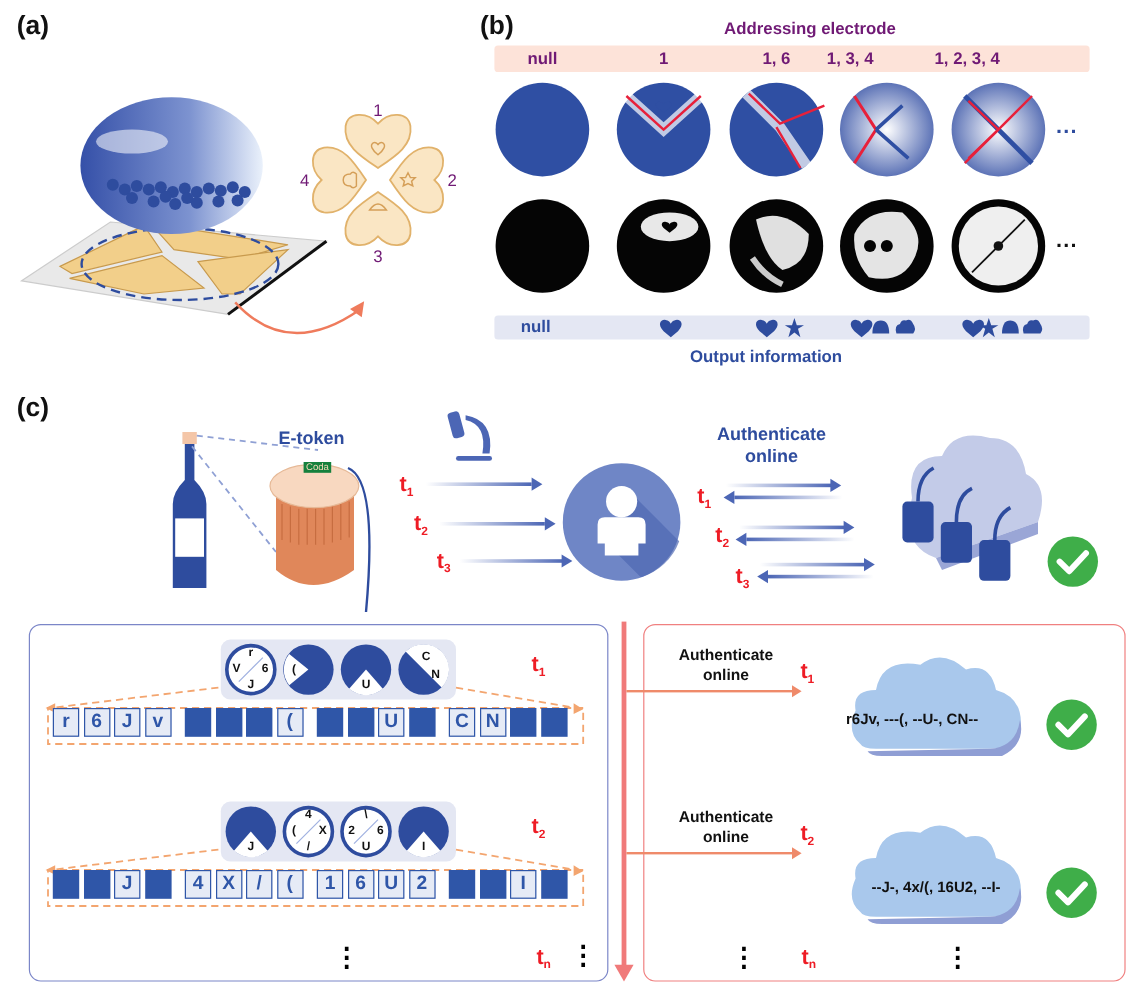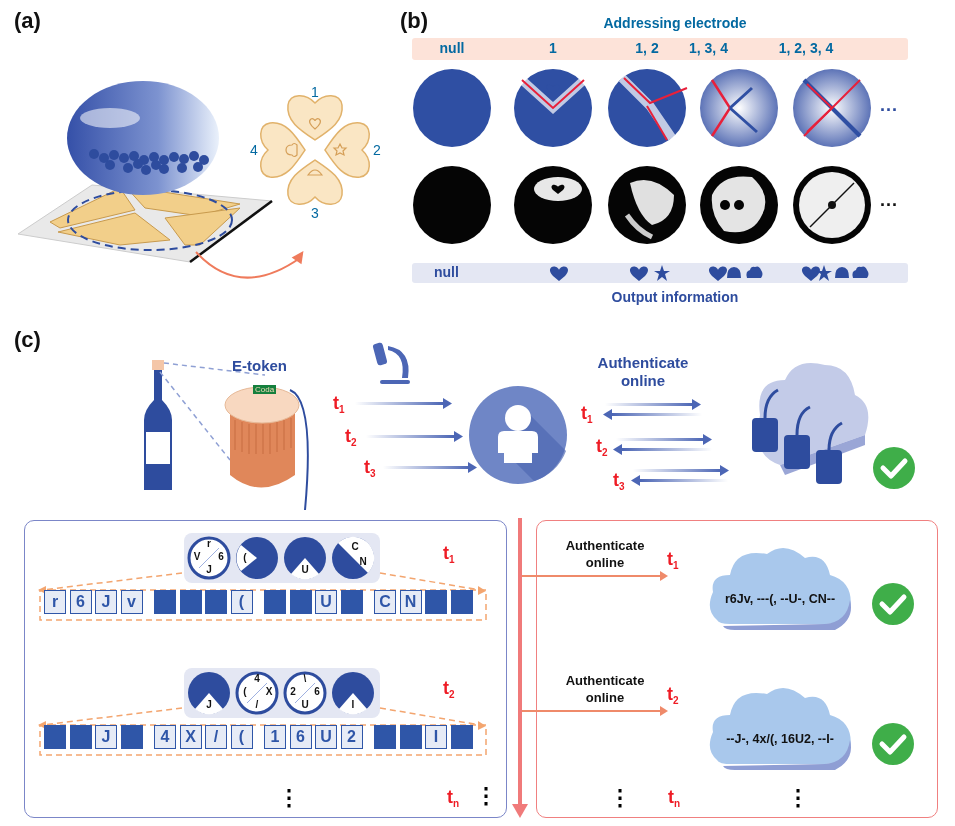--- a/index.html
+++ b/index.html
@@ -1,19 +1,19 @@
 <!DOCTYPE html>
 <html><head>
 <meta charset="utf-8">
 <style>
   html,body{margin:0;padding:0;background:#ffffff;}
   body{width:955px;height:826px;position:relative;overflow:hidden;font-family:"Liberation Sans",sans-serif;}
   .abs{position:absolute;}
   .panel-label{font-weight:bold;font-size:22px;color:#111;}
-  .red{color:#0369a1;}
+  .red{color:#701a75;}
   .blue{color:#2e4c9e;}
   .bold{font-weight:bold;}
   svg{position:absolute;overflow:visible;}
   .tsub{font-size:10px;vertical-align:-4px;}
   .tlab{font-weight:bold;color:#ee1c25;font-size:18px;}
 </style>
 </head>
 <body>
 
 <div class="abs panel-label" style="left:14px;top:8px;">(a)</div>
@@ -89,21 +89,21 @@
 <div class="abs red" style="left:311px;top:205px;font-size:14px;">3</div>
 <div class="abs red" style="left:250px;top:142px;font-size:14px;">4</div>
 
 <div class="abs panel-label" style="left:400px;top:8px;">(b)</div>
 <div class="abs bold red" style="left:575px;top:15px;width:200px;text-align:center;font-size:14px;">Addressing electrode</div>
 
 <div class="abs" style="left:412px;top:38px;width:496px;height:22px;background:#fde3d9;border-radius:3px;"></div>
 <div id="bcols">
     <div class="abs bold red" style="left: 402px; top: 40px; width: 100px; text-align: center; font-size: 14px;">null</div>
     <div class="abs bold red" style="left: 503px; top: 40px; width: 100px; text-align: center; font-size: 14px;">1</div>
-    <div class="abs bold red" style="left: 597px; top: 40px; width: 100px; text-align: center; font-size: 14px;">1, 2</div>
+    <div class="abs bold red" style="left: 597px; top: 40px; width: 100px; text-align: center; font-size: 14px;">1, 6</div>
     <div class="abs bold red" style="left: 689px; top: 40px; width: 100px; font-size: 14px;">1, 3, 4</div>
     <div class="abs bold red" style="left: 756px; top: 40px; width: 100px; text-align: center; font-size: 14px;">1, 2, 3, 4</div>
   </div>
 
 <svg style="left:412px;top:68px;" width="520" height="90">
   <defs>
     <radialGradient id="simG" cx="0.5" cy="0.5" r="0.6">
       <stop offset="0" stop-color="#ffffff"></stop>
       <stop offset="1" stop-color="#3c57a8"></stop>
     </radialGradient>
@@ -177,21 +177,21 @@
     <use href="#starI" x="250" y="10"></use>
     <use href="#heartI" x="300" y="9"></use>
     <use href="#moonI" x="322" y="10"></use>
     <use href="#cloudI" x="342" y="10"></use>
     <use href="#heartI" x="393" y="9"></use>
     <use href="#starI" x="412" y="10"></use>
     <use href="#moonI" x="430" y="10"></use>
     <use href="#cloudI" x="448" y="10"></use>
   </g>
 </svg>
-<div class="abs bold blue" style="left:575px;top:289px;width:200px;text-align:center;font-size:14px;">Output information</div>
+<div class="abs bold blue" style="left:575px;top:289px;width:200px;font-size:14px;">Output information</div>
 
 <div class="abs panel-label" style="left:14px;top:327px;">(c)</div>
 
 <svg style="left:130px;top:360px;" width="200" height="150">
   <rect x="22" y="0" width="12" height="10" fill="#f4c6a8"></rect>
   <path d="M24,10 L32,10 L32,40 Q42,50 42,60 L42,130 L14,130 L14,60 Q14,50 24,40Z" fill="#2e4c9e"></path>
   <rect x="16" y="72" width="24" height="32" fill="#ffffff"></rect>
   <line x1="34" y1="3" x2="135" y2="15" stroke="#8fa0d4" stroke-width="1.5" stroke-dasharray="5 4"></line>
   <line x1="30" y1="12" x2="100" y2="100" stroke="#8fa0d4" stroke-width="1.5" stroke-dasharray="5 4"></line>
 
@@ -358,21 +358,21 @@
     <div class="abs" style="left: 425px; top: 590px; width: 22px; height: 24px; background: rgb(47, 86, 168);"></div>
     <div class="abs" style="left: 450.5px; top: 590px; width: 22px; height: 24px; background: rgb(47, 86, 168);"></div>
     <div class="abs bold" style="left: 555px; top: 537px; width: 100px; text-align: center; font-size: 13px; line-height: 17px; color: rgb(17, 17, 17);">Authenticate online</div>
     <div class="abs" style="left: 522px; top: 575px; width: 138px; height: 1.5px; background: rgb(239, 138, 106);"></div>
     <div class="abs" style="left: 660px; top: 571px; width: 0px; height: 0px; border-top: 5px solid transparent; border-bottom: 5px solid transparent; border-left: 8px solid rgb(239, 138, 106);"></div>
     <div class="abs tlab" style="left: 667px; top: 549px;"><span>t</span><span class="tsub">1</span></div>
     <svg width="160" height="90" style="left: 705px; top: 540px;">
       <path d="M12,80 Q0,70 8,52 Q5,35 25,35 Q30,8 62,14 Q80,0 100,18 Q120,12 125,35 Q150,42 145,72 Q140,84 120,84 L25,84 Q14,84 12,80Z" fill="#a9c8ec"></path>
       <path d="M120,84 Q142,82 145,60 Q150,80 130,90 L30,90 Q20,90 18,86Z" fill="#8f9ed4"></path>
     </svg>
-    <div class="abs bold" style="left: 705px; top: 592px; width: 150px; text-align: center; font-size: 12.5px; color: rgb(17, 17, 17);">r6Jv, ---(, --U-, CN--</div>
+    <div class="abs bold" style="left: 705px; top: 592px; width: 150px; font-size: 12.5px; color: rgb(17, 17, 17);">r6Jv, ---(, --U-, CN--</div>
     <svg width="44" height="44" style="left: 871px; top: 582px;">
       <circle cx="22" cy="22" r="21" fill="#3fae49"></circle>
       <path d="M11,22 L19,30 L33,15" fill="none" stroke="#fff" stroke-width="5" stroke-linecap="round" stroke-linejoin="round"></path>
     </svg>
     <div class="abs" style="left: 184px; top: 668px; width: 196px; height: 50px; background: rgb(228, 231, 243); border-radius: 8px;"></div>
     <svg width="48" height="48" style="left: 187px; top: 671px;">
       <circle cx="22" cy="22" r="21" fill="#2e4c9e"></circle>
       <path d="M22,22 L8,38 A21,21 0 0 0 36,38 Z" fill="#fff"></path>
       <text x="22" y="37" text-anchor="middle" font-size="10" font-weight="bold" font-family="Liberation Sans, sans-serif" fill="#111">J</text>
     </svg>

